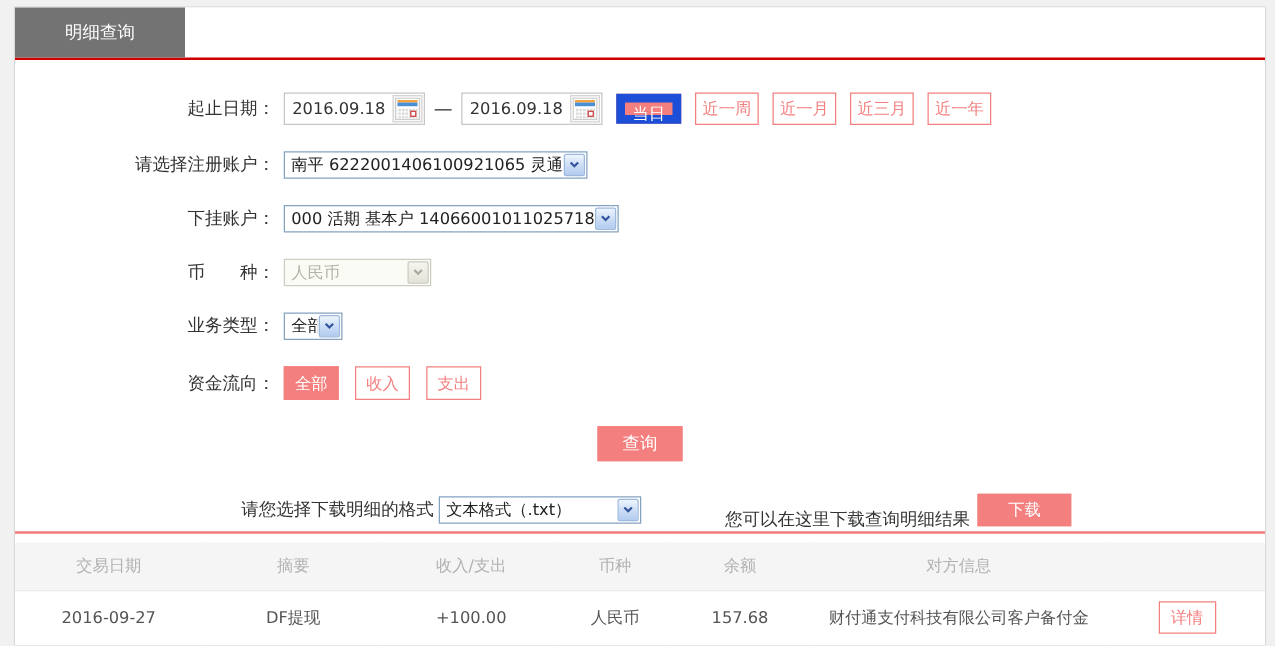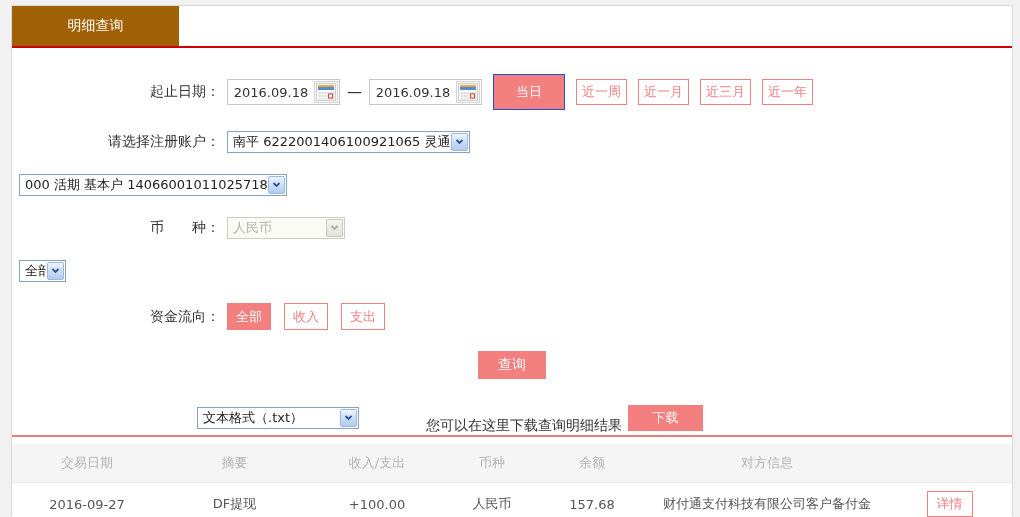--- a/index.html
+++ b/index.html
@@ -11,21 +11,21 @@
     overflow:hidden;
     font-size:14px;
     color:#333;
   }
   .panel {
     position:absolute; left:11px; top:5px; width:1002px; height:511px;
     background:#fff; border:1px solid #d9d9d9;
   }
   .tab-bar { height:40px; background:#fff; display:flex; }
   .tab {
-    width:167px; height:40px; background:#a16207; color:#fff;
+    width:136px; height:40px; background:#737373; color:#fff;
     display:flex; align-items:center; justify-content:center;
     font-size:14px; cursor:pointer;
   }
   .tab-underline { height:2px; background:#cc0000; }
 
   .form-row { display:flex; align-items:center; margin-bottom:21px; }
   .form-row.first { margin-top:26px; }
   .flabel { flex:0 0 208px; text-align:right; font-size:14px; color:#333; }
   .fctrl { display:flex; align-items:center; margin-left:7px; }
 
@@ -35,22 +35,22 @@
   }
   .date-input .dval { flex:1; text-align:center; font-size:13px; color:#333; }
   .cal-box {
     width:24px; height:22px; margin-right:1px; border:1px solid #d5d5d5;
     background:#f7f7f7; display:flex; align-items:center; justify-content:center;
   }
   .date-dash { margin:0 7px; font-size:15px; color:#333; }
 
   .btn { cursor:pointer; font-family:inherit; }
   .btn-solid {
-    background:#f47f7f; color:#fff; border:1px solid #1d4ed8;
-    height:36px; padding:0 22px; font-size:13px; margin-left:11px;
+    background:#f47f7f; color:#fff; border:7px solid #1d4ed8;
+    height:24px; padding:0 6px; font-size:13px; margin-left:11px;
   }
   .btn-outline {
     background:#fff; color:#f47f7f; border:1px solid #f47f7f;
     height:26px; padding:0 5px; font-size:13px; margin-left:11px;
   }
 
   .xp-select {
     height:22px; border:1px solid #85a3c0; background:#fff;
     display:flex; align-items:center; padding-left:5px; cursor:pointer;
     font-size:13px; color:#222;
@@ -176,20 +176,21 @@
         <span class="xp-arrow">
           <svg width="9" height="6">
               <path d="M1.5 1 L4.5 4 L7.5 1" stroke="#33549c" stroke-width="1.8" fill="none"></path>
             </svg>
         </span>
       </div>
     </div>
   </div>
 
   <div class="form-row">
+    <div class="flabel">下挂账户：</div>
     <div class="fctrl">
       <div class="xp-select" style="width:268px">
         <span class="sval">000 活期 基本户 1406600101102571848</span>
         <span class="xp-arrow">
           <svg width="9" height="6">
               <path d="M1.5 1 L4.5 4 L7.5 1" stroke="#33549c" stroke-width="1.8" fill="none"></path>
             </svg>
         </span>
       </div>
     </div>
@@ -203,20 +204,21 @@
         <span class="xp-arrow">
           <svg width="9" height="6">
               <path d="M1.5 1 L4.5 4 L7.5 1" stroke="#a9a99d" stroke-width="1.8" fill="none"></path>
             </svg>
         </span>
       </div>
     </div>
   </div>
 
   <div class="form-row">
+    <div class="flabel">业务类型：</div>
     <div class="fctrl">
       <div class="xp-select" style="width:47px">
         <span class="sval">全部</span>
         <span class="xp-arrow">
           <svg width="9" height="6">
               <path d="M1.5 1 L4.5 4 L7.5 1" stroke="#33549c" stroke-width="1.8" fill="none"></path>
             </svg>
         </span>
       </div>
     </div>
@@ -229,20 +231,21 @@
       <button class="fund-btn-outline">收入</button>
       <button class="fund-btn-outline">支出</button>
     </div>
   </div>
 
   <div class="query-row">
     <button class="query-btn">查询</button>
   </div>
 
   <div class="download-row">
+    <span class="dl-label">请您选择下载明细的格式</span>
     <div class="xp-select dl-select">
       <span class="sval">文本格式（.txt）</span>
       <span class="xp-arrow">
         <svg width="9" height="6">
             <path d="M1.5 1 L4.5 4 L7.5 1" stroke="#33549c" stroke-width="1.8" fill="none"></path>
           </svg>
       </span>
     </div>
     <span class="dl-hint">您可以在这里下载查询明细结果</span>
     <button class="dl-btn">下载</button>

